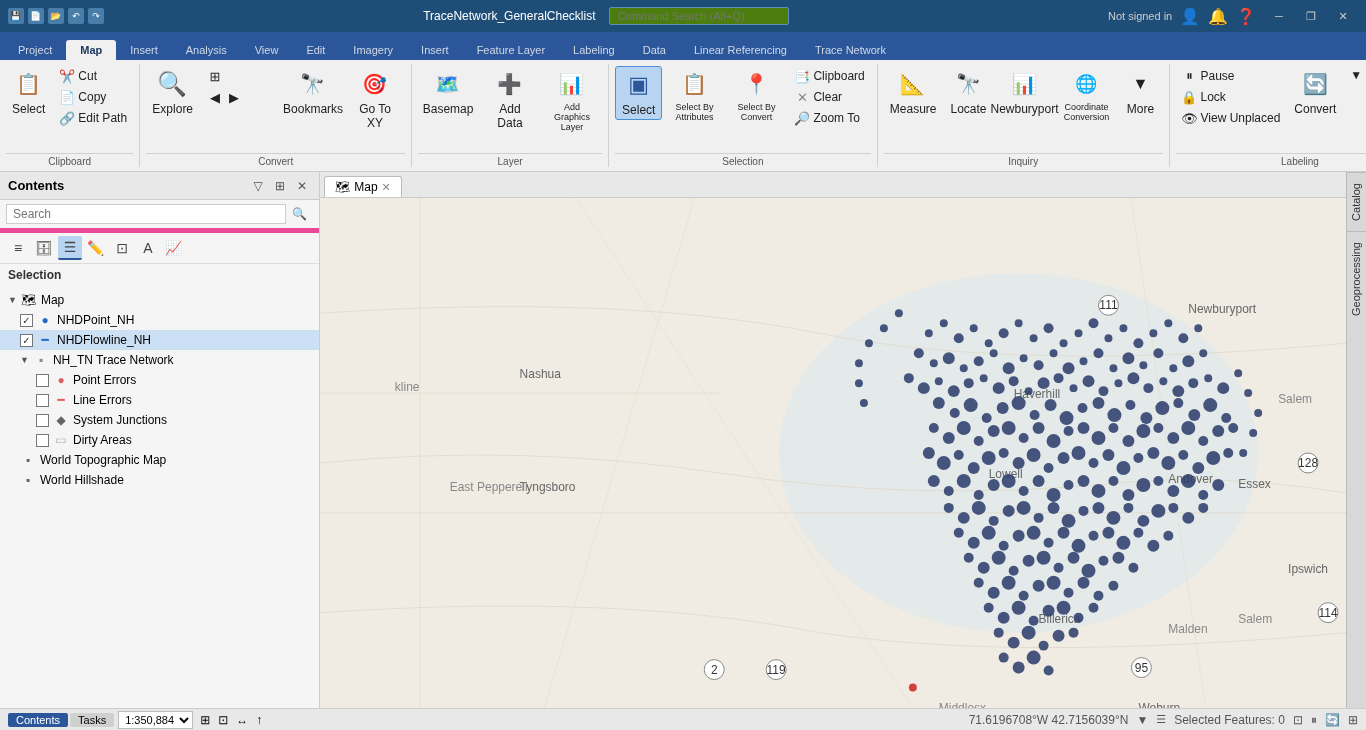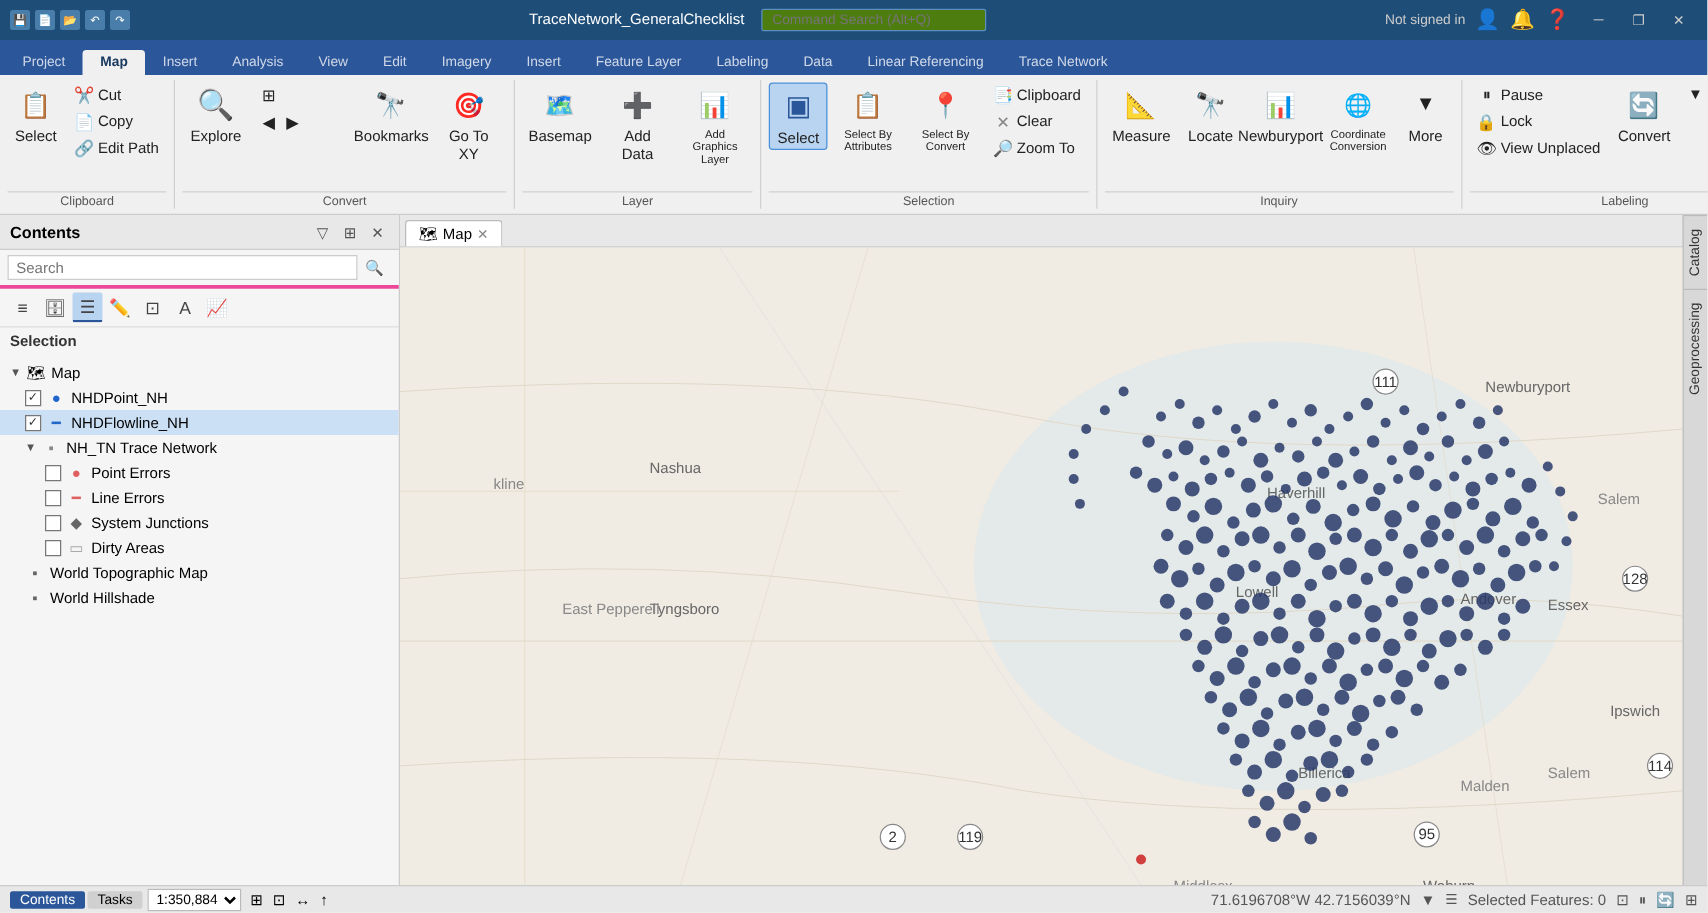--- a/index.html
+++ b/index.html
@@ -71,21 +71,21 @@
     }
     .contents-header {
       height: 28px; background: #e8e8e8; border-bottom: 1px solid #ccc; display: flex; align-items: center;
       justify-content: space-between; padding: 0 8px;
     }
     .contents-title { font-weight: 600; font-size: 13px; }
     .contents-header-actions { display: flex; gap: 4px; }
     .hdr-btn { width: 18px; height: 18px; display: flex; align-items: center; justify-content: center; cursor: pointer; color: #555; font-size: 12px; }
 
     .search-bar {
-      display: flex; align-items: center; padding: 4px 6px; background: #f5f5f5; border-bottom: 3px solid #ec4899;
+      display: flex; align-items: center; padding: 4px 6px; background: #f5f5f5; border-bottom: 5px solid #ec4899;
     }
     .search-input {
       flex: 1; border: 1px solid #ccc; padding: 2px 6px; font-size: 12px; background: white;
     }
     .search-btn { padding: 2px 6px; cursor: pointer; color: #555; }
 
     .toolbar-row {
       display: flex; align-items: center; gap: 2px; padding: 3px 6px; border-bottom: 1px solid #ddd;
     }
     .tb-btn {

